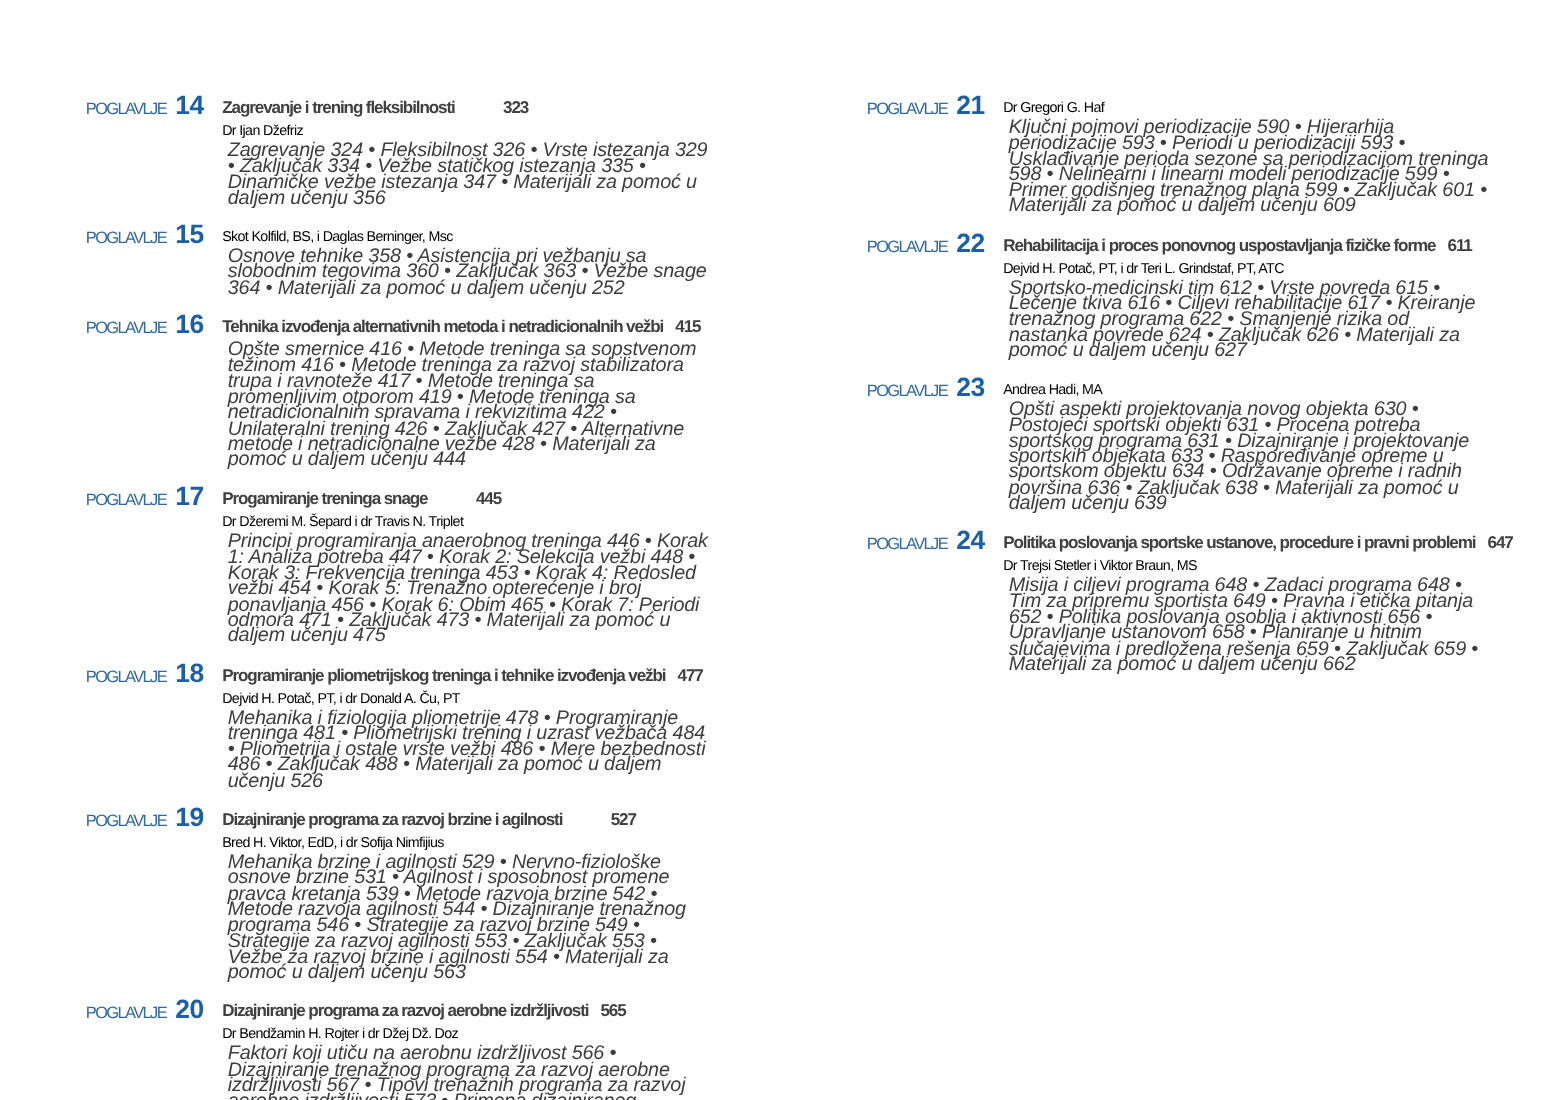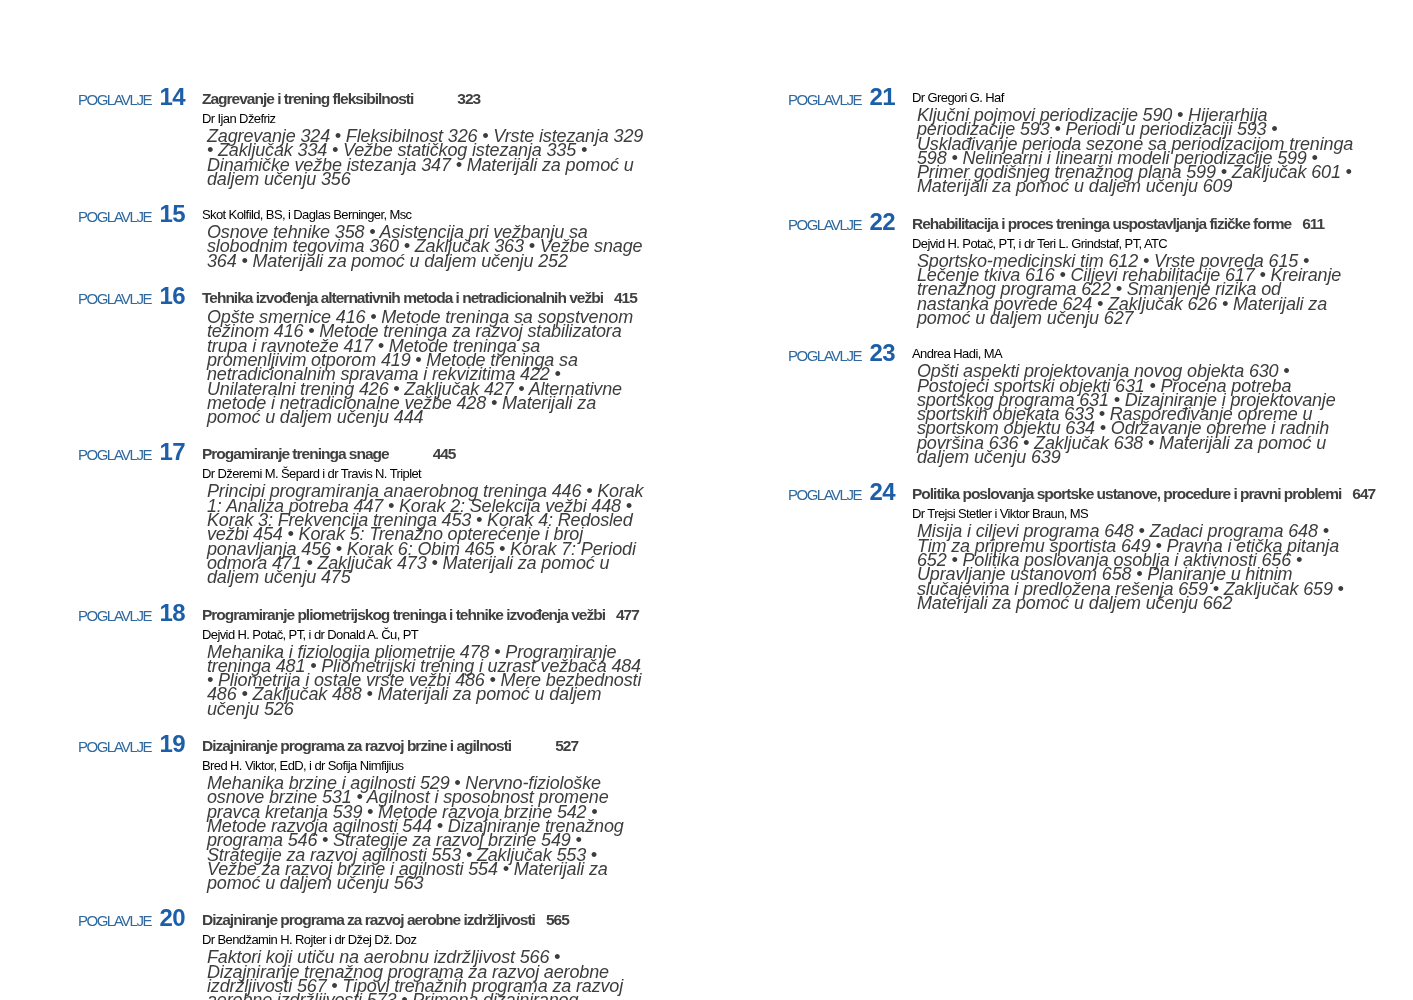--- a/index.html
+++ b/index.html
@@ -188,21 +188,21 @@
     </div>
   </section>
 
   <section class="chapter">
     <div class="chapter-label">
       <span class="pog">POGLAVLJE</span>
       <span class="num">22</span>
     </div>
     <div class="chapter-body">
       <h2 class="title-line">
-        <span class="title-text">Rehabilitacija i proces treninga uspostavljanja fizičke forme</span><span class="page-num">611</span>
+        <span class="title-text">Rehabilitacija i proces ponovnog uspostavljanja fizičke forme</span><span class="page-num">611</span>
       </h2>
       <p class="authors">Dejvid H. Potač, PT, i dr Teri L. Grindstaf, PT, ATC</p>
       <p class="topics">Sportsko-medicinski tim 612 • Vrste povreda 615 • Lečenje tkiva 616 • Ciljevi rehabilitacije 617 • Kreiranje trenažnog programa 622 • Smanjenje rizika od nastanka povrede 624 • Zaključak 626 • Materijali za pomoć u daljem učenju 627</p>
     </div>
   </section>
 
   <section class="chapter">
     <div class="chapter-label">
       <span class="pog">POGLAVLJE</span>
       <span class="num">23</span>

